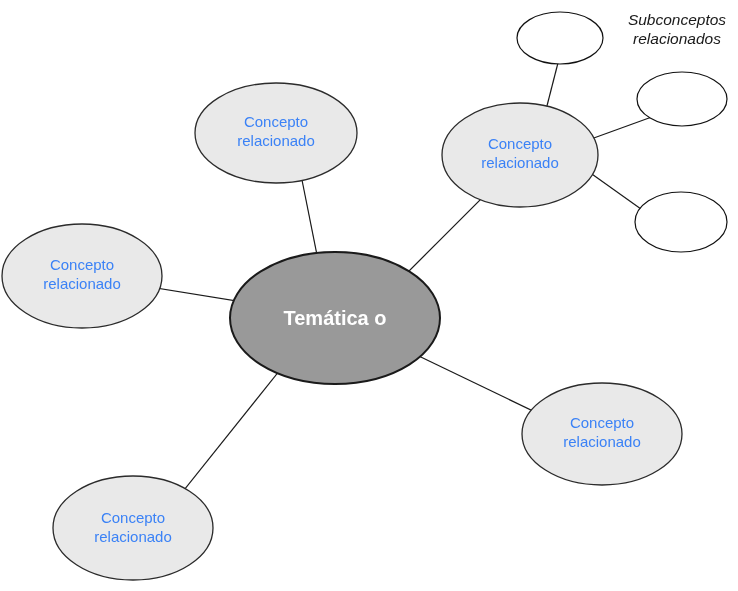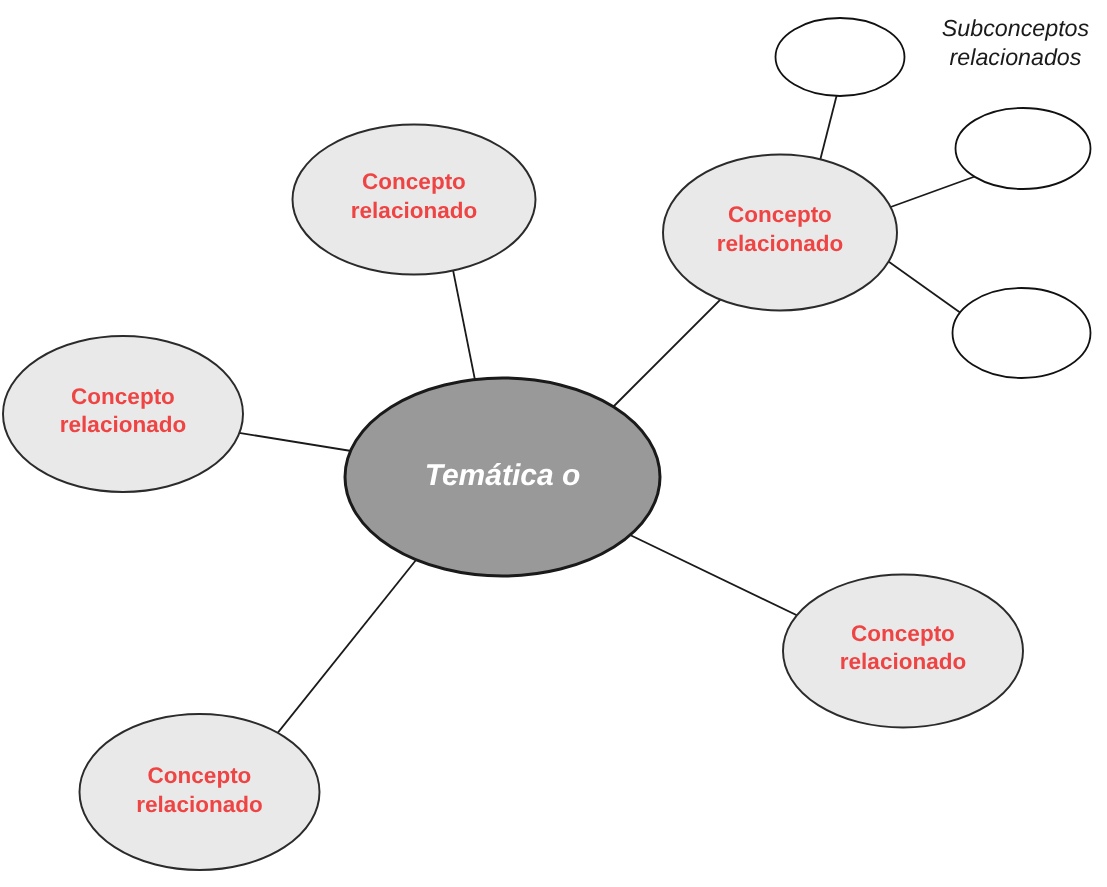--- a/index.html
+++ b/index.html
@@ -23,25 +23,24 @@
     transform: translate(-50%, -50%);
     text-align: center;
     white-space: nowrap;
     pointer-events: none;
   }
   .label-central {
     color: #ffffff;
     font-weight: bold;
     font-size: 20px;
     line-height: 23px;
-    font-style: italic;
   }
   .label-related {
-    color: #ef4444;
-    font-weight: bold;
+    color: #3b82f6;
+    font-weight: normal;
     font-size: 15px;
     line-height: 19px;
   }
   .label-caption {
     color: #1a1a1a;
     font-style: italic;
     font-size: 15.5px;
     line-height: 19px;
   }
 </style>

